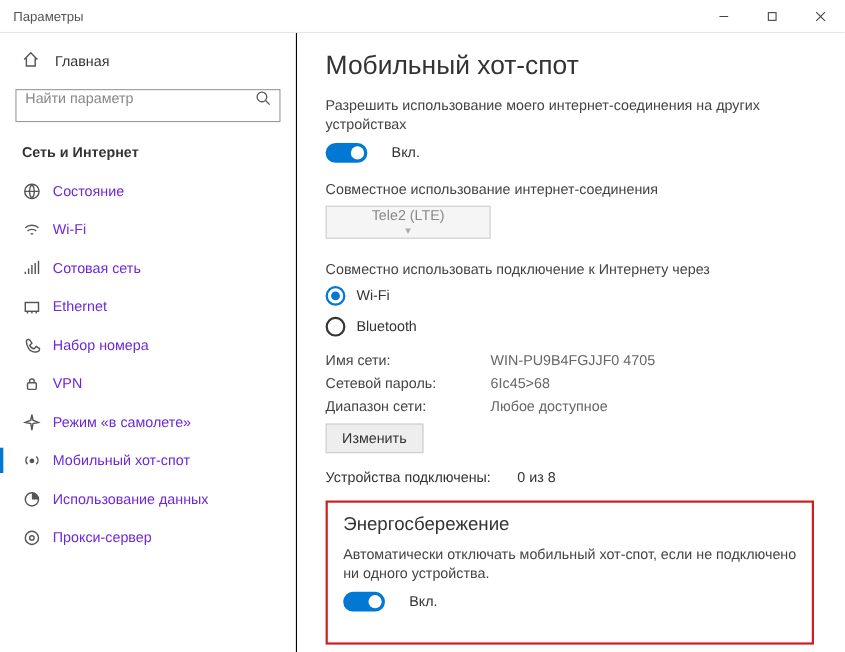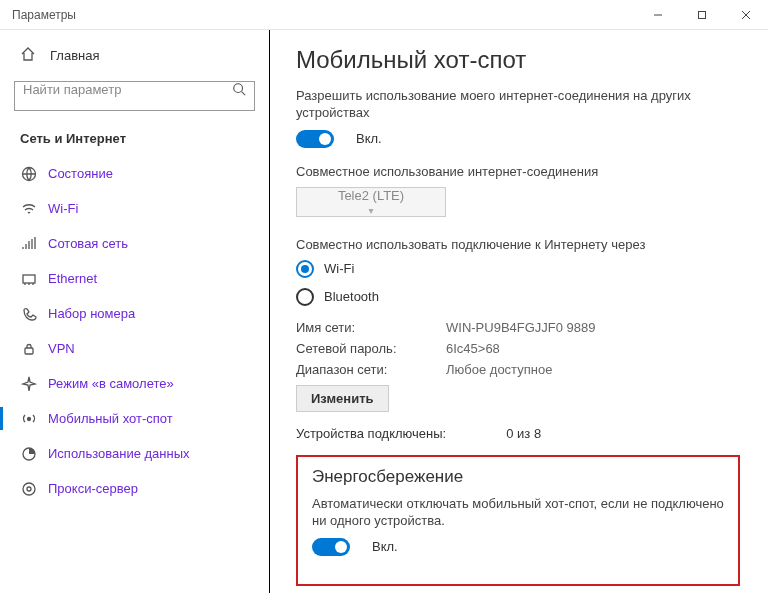--- a/index.html
+++ b/index.html
@@ -84,23 +84,23 @@
   .dropdown .chev { font-size:10px; color:#aaa;}
   .radios { display:flex; flex-direction:column; gap:10px; margin-bottom:14px; }
   .radio { display:flex; align-items:center; gap:10px; font-size:13px; }
   .rcircle { width:18px; height:18px; border-radius:50%; border:2px solid #333; display:flex; align-items:center; justify-content:center;}
   .rcircle.sel { border-color:#0078d4; }
   .rcircle.sel::after { content:""; width:8px; height:8px; border-radius:50%; background:#0078d4; }
   .kvtable { display:grid; grid-template-columns: 150px 1fr; row-gap:6px; font-size:13px; margin-bottom:8px;}
   .kvtable .k { color:#444; }
   .kvtable .v { color:#666; }
   .btn {
-    display:inline-block; border:1px solid #ccc; background:#eee; padding:5px 14px; font-size:13px; margin-bottom:14px;font-weight:bold;
-  }
-  .connrow { display:flex; gap:60px; font-size:13px; margin-bottom:14px;}
+    display:inline-block; border:1px solid #ccc; background:#eee; padding:5px 14px; font-size:13px; margin-bottom:14px;
+  }
+  .connrow { display:flex; gap:24px; font-size:13px; margin-bottom:14px;}
   .highlightbox {
     border:2px solid #cc2020; padding:10px 14px 12px 14px;
   }
   .highlightbox h2 { font-size:17px; font-weight:400; margin-bottom:8px; }
   .highlightbox p { font-size:13px; color:#444; line-height:1.35; margin-bottom:8px;}
   
   svg.ico { stroke:#555; fill:none; stroke-width:1.3; }
 </style>
 </head>
 <body>
@@ -258,21 +258,21 @@
         <span>Wi-Fi</span>
       </div>
       <div class="radio">
         <span class="rcircle"></span>
         <span>Bluetooth</span>
       </div>
     </div>
 
     <div class="kvtable">
       <div class="k">Имя сети:</div>
-      <div class="v">WIN-PU9B4FGJJF0 9889</div>
+      <div class="v">WIN-PU9B4FGJJF0 4705</div>
       <div class="k">Сетевой пароль:</div>
       <div class="v">6Ic45&gt;68</div>
       <div class="k">Диапазон сети:</div>
       <div class="v">Любое доступное</div>
     </div>
     <div class="btn"><span>Изменить</span></div>
 
     <div class="connrow">
       <span>Устройства подключены:</span>
       <span>0 из 8</span>

